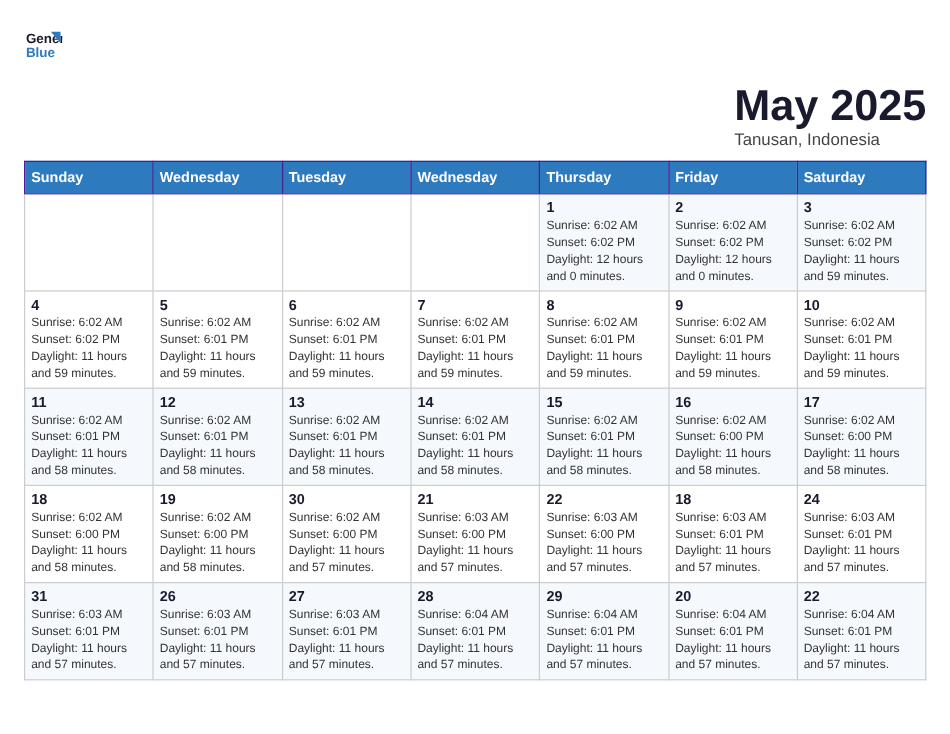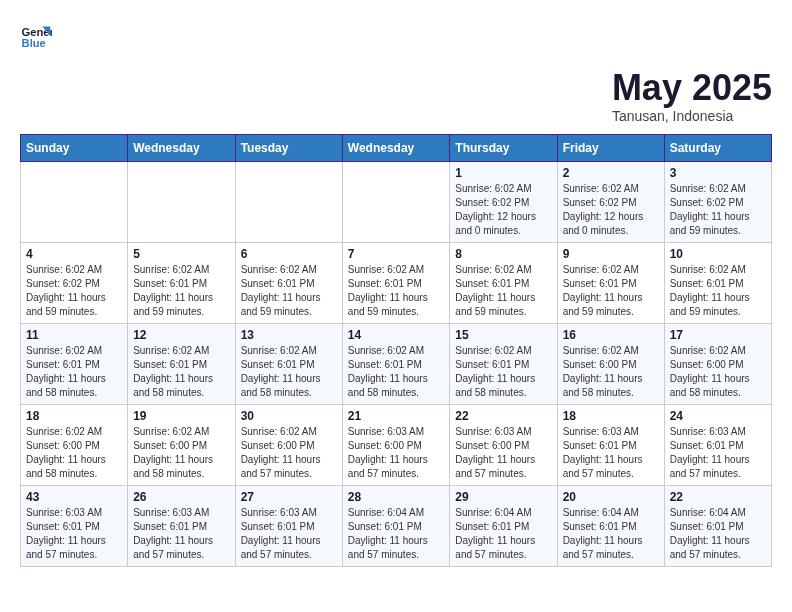--- a/index.html
+++ b/index.html
@@ -212,21 +212,21 @@
           <div class="day-number">18</div>
           <div class="day-info">Sunrise: 6:03 AM<br>Sunset: 6:01 PM<br>Daylight: 11 hours<br>and 57 minutes.</div>
         </td>
         <td>
           <div class="day-number">24</div>
           <div class="day-info">Sunrise: 6:03 AM<br>Sunset: 6:01 PM<br>Daylight: 11 hours<br>and 57 minutes.</div>
         </td>
       </tr>
       <tr>
         <td>
-          <div class="day-number">43</div>
+          <div class="day-number">31</div>
           <div class="day-info">Sunrise: 6:03 AM<br>Sunset: 6:01 PM<br>Daylight: 11 hours<br>and 57 minutes.</div>
         </td>
         <td>
           <div class="day-number">26</div>
           <div class="day-info">Sunrise: 6:03 AM<br>Sunset: 6:01 PM<br>Daylight: 11 hours<br>and 57 minutes.</div>
         </td>
         <td>
           <div class="day-number">27</div>
           <div class="day-info">Sunrise: 6:03 AM<br>Sunset: 6:01 PM<br>Daylight: 11 hours<br>and 57 minutes.</div>
         </td>

